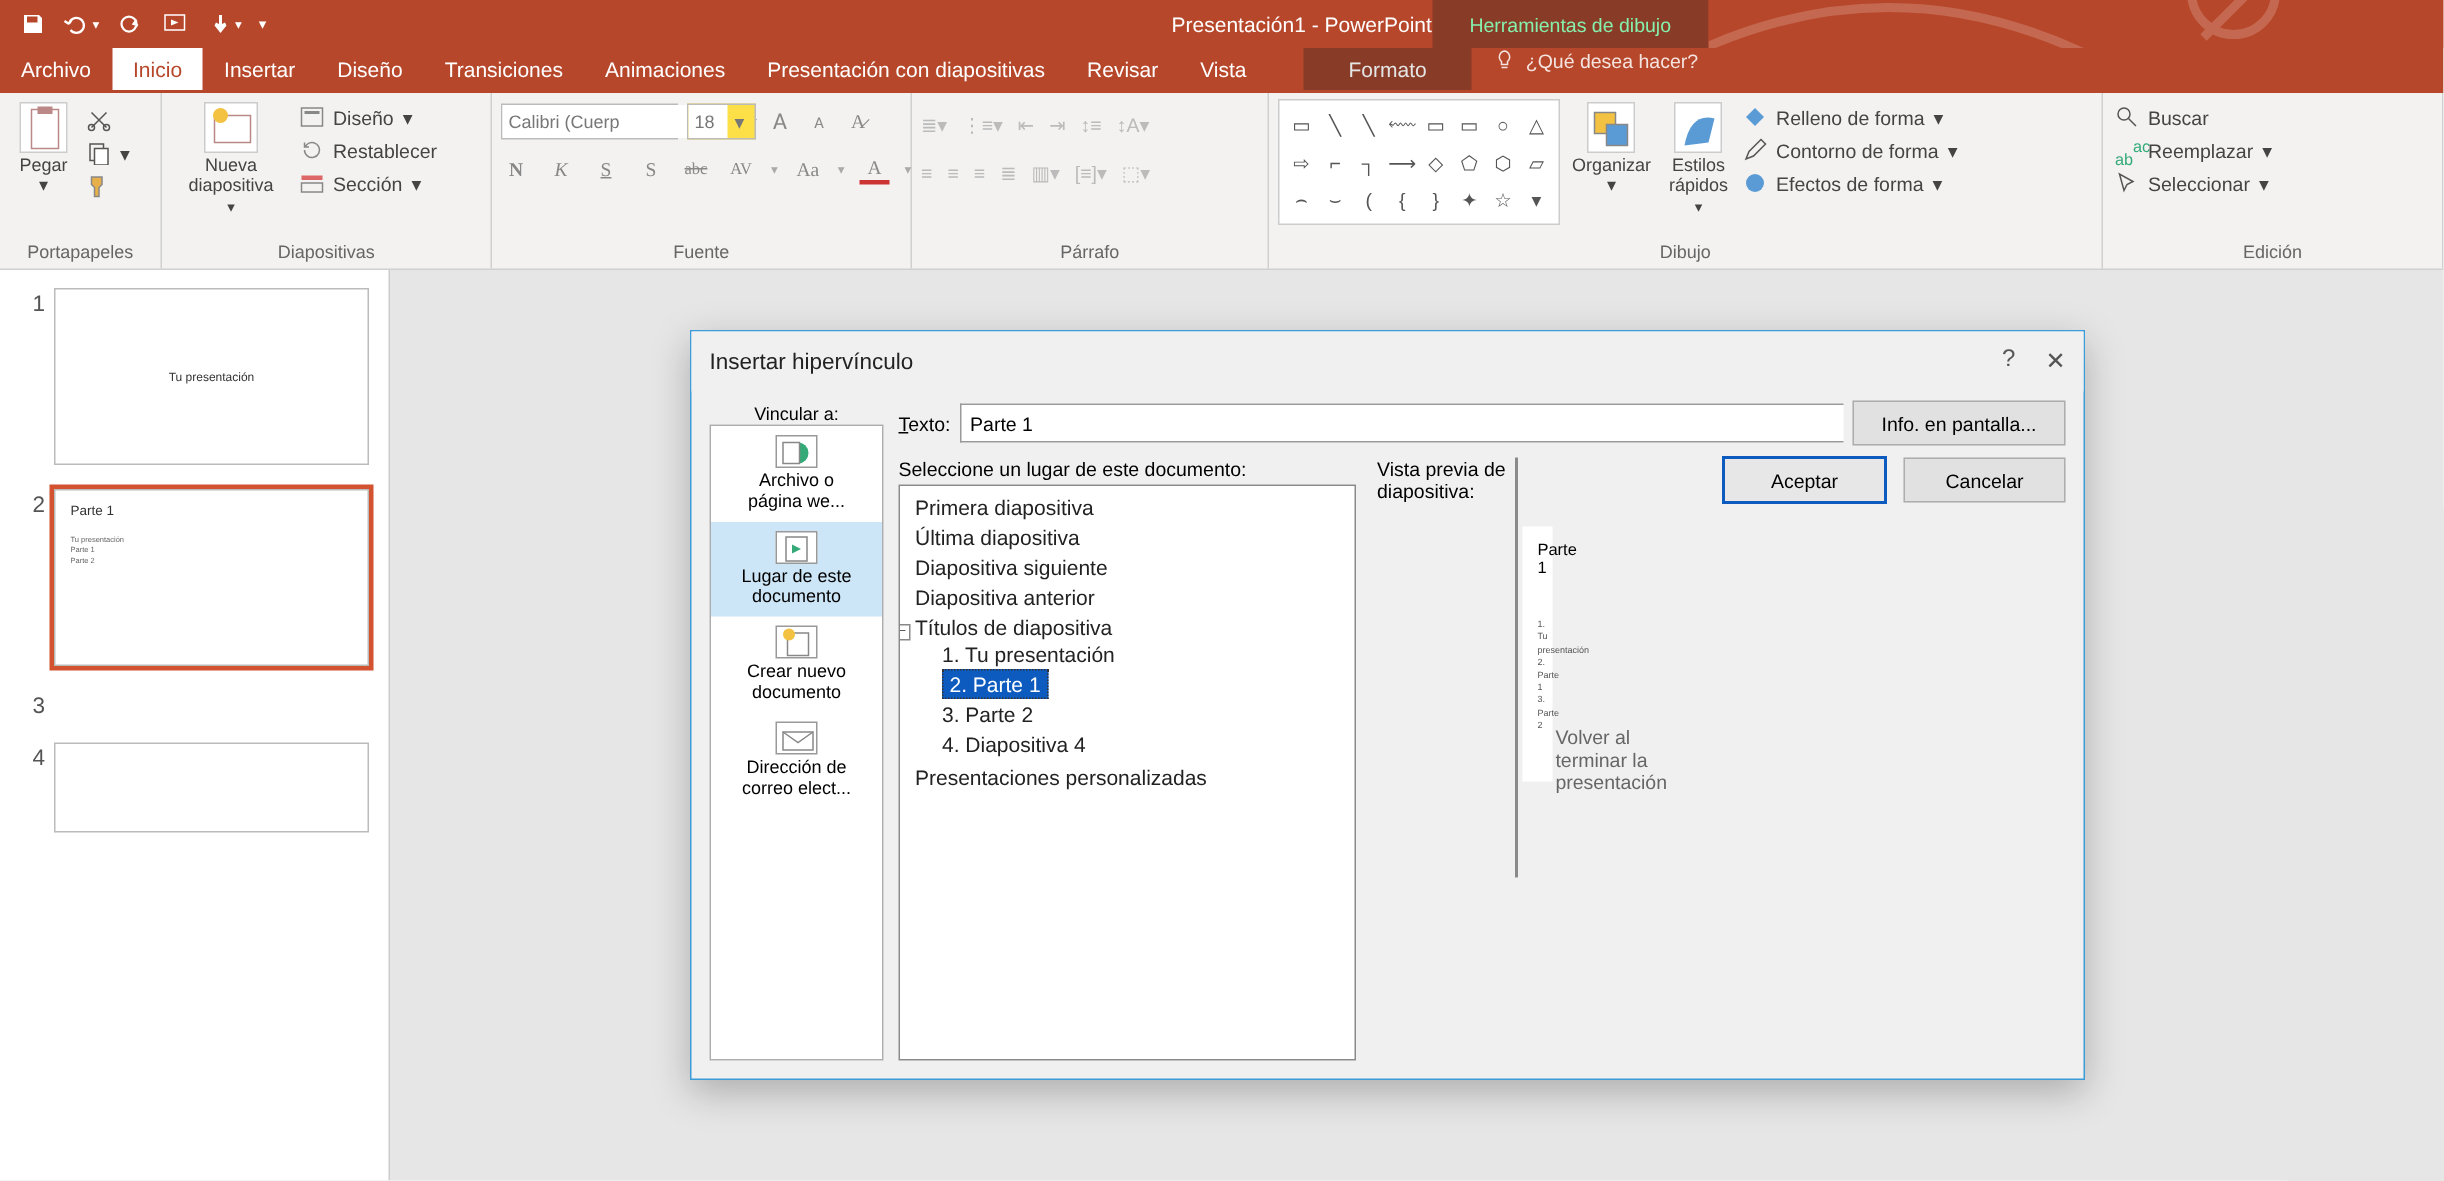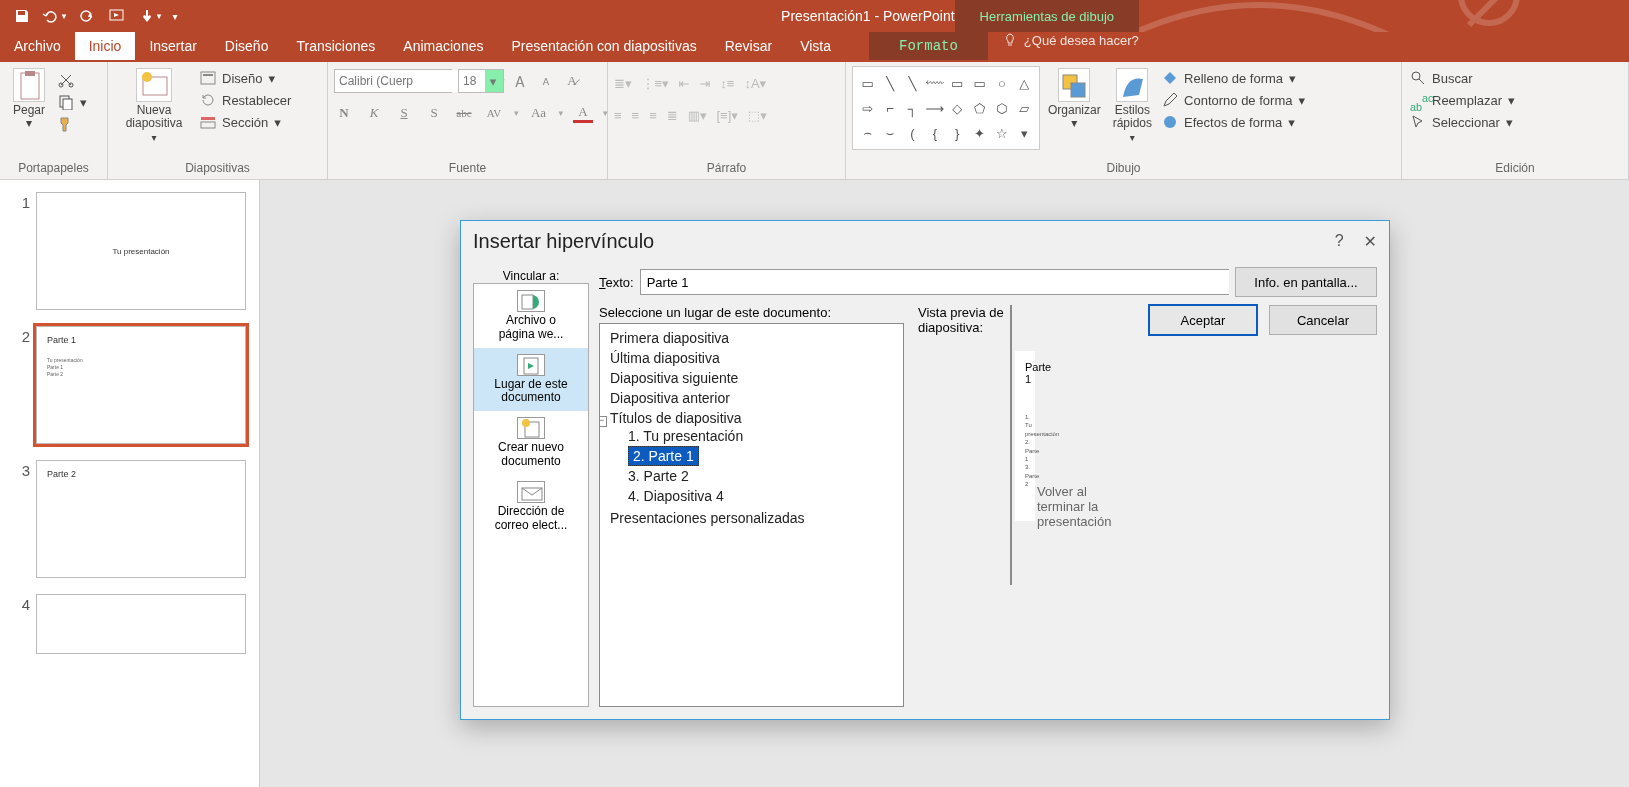--- a/index.html
+++ b/index.html
@@ -5,52 +5,52 @@
  *{box-sizing:border-box;margin:0;padding:0;font-family:"Segoe UI",Arial,sans-serif;}
  body{background:#fff;overflow:hidden;font-size:13px;}
  .titlebar{height:32px;background:#B7472A;display:flex;align-items:center;color:#fff;}
  .qat{display:flex;align-items:center;gap:4px;padding:0 8px;height:100%;}
  .qat-item{width:28px;height:28px;display:flex;align-items:center;justify-content:center;cursor:pointer;}
  .title-center{flex:1;text-align:right;font-size:14px;}
  .tool-tab{height:32px;padding:0 25px;display:flex;align-items:center;color:#86efac;}
  .tabbar{height:30px;background:#B7472A;display:flex;align-items:flex-start;}
  .tab{padding:6px 14px 6px;color:#fff;font-size:14px;cursor:pointer;}
  .tab.active{background:#fff;color:#B7472A;}
- .tab.format{background:#B7472A;color:#86efac;padding-left:30px;padding-right:30px;font-family:Liberation Mono, monospace;}
+ .tab.format{background:#B7472A;color:#e5e5e5;padding-left:30px;padding-right:30px;}
  .tellme{display:flex;align-items:center;gap:6px;color:#fff;padding:0 14px;opacity:.85;}
  .ribbon{height:118px;background:#f3f2f1;border-bottom:1px solid #d0d0d0;display:flex;}
  .group{border-right:1px solid #d0d0d0;padding:4px 6px 2px;display:flex;flex-direction:column;justify-content:space-between;position:relative;}
  .group-body{display:flex;align-items:flex-start;gap:4px;flex:1;}
  .group-label{text-align:center;font-size:12px;color:#666;padding:2px 0;}
  .rbtn-big{display:flex;flex-direction:column;align-items:center;gap:2px;padding:2px 4px;cursor:pointer;color:#444;min-width:46px;}
  .rbtn-big .ricon{width:32px;height:34px;border:1px solid #ccc;background:#fff;position:relative;}
  .rbtn-big .rlabel{font-size:12px;text-align:center;line-height:1.1;}
  .rcol{display:flex;flex-direction:column;gap:2px;}
  .rline{display:flex;align-items:center;gap:6px;font-size:13px;color:#444;padding:2px 2px;white-space:nowrap;}
  .rline .micon{width:16px;height:16px;display:inline-block;}
  .dim{color:#aaa;}
- .fontbox{display:inline-flex;border:1px solid #bbb;background:#86efac;height:24px;align-items:center;}
+ .fontbox{display:inline-flex;border:1px solid #bbb;background:#fde047;height:24px;align-items:center;}
  .fontbox input{border:none;font-size:12px;padding:0 4px;height:22px;background:#fff;color:#777;}
  .fontbox .dd{width:16px;text-align:center;color:#777;cursor:pointer;}
  .ribbon-icon-row{display:flex;gap:6px;align-items:center;height:26px;}
  .ribbon-small{width:20px;height:20px;display:flex;align-items:center;justify-content:center;color:#888;font-family:Times,serif;}
  .shape-gal{border:1px solid #ccc;background:#fff;width:188px;height:84px;padding:4px;display:grid;grid-template-columns:repeat(8,1fr);grid-template-rows:repeat(3,1fr);gap:1px;}
  .shape-cell{display:flex;align-items:center;justify-content:center;color:#555;font-size:13px;}
  .content{display:flex;height:calc(787px - 32px - 30px - 118px);position:relative;background:#e6e6e6;}
  .slidepanel{width:260px;background:#fff;border-right:1px solid #ccc;overflow-y:auto;padding:8px 4px;}
  .thumb-row{display:flex;align-items:flex-start;gap:6px;padding:4px 8px 12px;}
  .thumb-num{font-size:15px;color:#555;width:18px;text-align:right;padding-top:2px;}
  .thumb{width:210px;height:118px;border:1px solid #bbb;background:#fff;position:relative;padding:8px 10px;font-size:8px;color:#333;}
  .thumb.selected{outline:3px solid #D35230;}
  .thumb .t-title{font-size:9px;}
  .thumb .t-items{font-size:5px;color:#666;margin-top:12px;line-height:1.4;}
  .editor{flex:1;background:#e6e6e6;position:relative;}
  .dialog{position:absolute;left:460px;top:220px;width:930px;height:500px;background:#f0f0f0;border:1px solid #3a9dd9;box-shadow:0 8px 24px rgba(0,0,0,.25);display:flex;flex-direction:column;}
  .dlg-titlebar{height:40px;display:flex;align-items:center;justify-content:space-between;padding:0 12px;background:#f0f0f0;}
- .dlg-title{font-size:20px;color:#222;}
+ .dlg-title{font-size:15px;color:#222;}
  .dlg-icons{display:flex;gap:20px;color:#555;}
  .dlg-icons span{cursor:pointer;font-size:16px;}
  .dlg-body{flex:1;display:flex;padding:6px 12px 12px;gap:10px;}
  .linkto-col{width:116px;display:flex;flex-direction:column;}
  .linkto-label{font-size:12px;text-align:center;padding:2px 0 0;}
  .linkto-list{border:1px solid #adadad;background:#fff;flex:1;display:flex;flex-direction:column;}
  .linkto-item{text-align:center;font-size:12px;padding:6px 2px 6px;cursor:pointer;line-height:1.15;}
  .linkto-item.selected{background:#cde6f7;}
  .linkto-item .li-icon{width:28px;height:22px;margin:0 auto 2px;border:1px solid #999;background:#fff;position:relative;}
  .center-col{flex:1;display:flex;flex-direction:column;gap:8px;}
@@ -368,23 +368,20 @@
       <div class="thumb-num">2</div>
       <div class="thumb selected">
         <div class="t-title">Parte 1</div>
         <div class="t-items" style="white-space:pre">Tu presentación
 Parte 1
 Parte 2</div>
       </div>
     </div>
     <div class="thumb-row">
       <div class="thumb-num">3</div>
-      <div class="thumb">
-          <div class="t-title">Parte 2</div>
-        </div>
     </div>
     <div class="thumb-row">
       <div class="thumb-num">4</div>
       <div class="thumb" style="height:60px"></div>
     </div>
   </div>
   <div class="editor"></div>
 </div>
 
 <div class="dialog">

